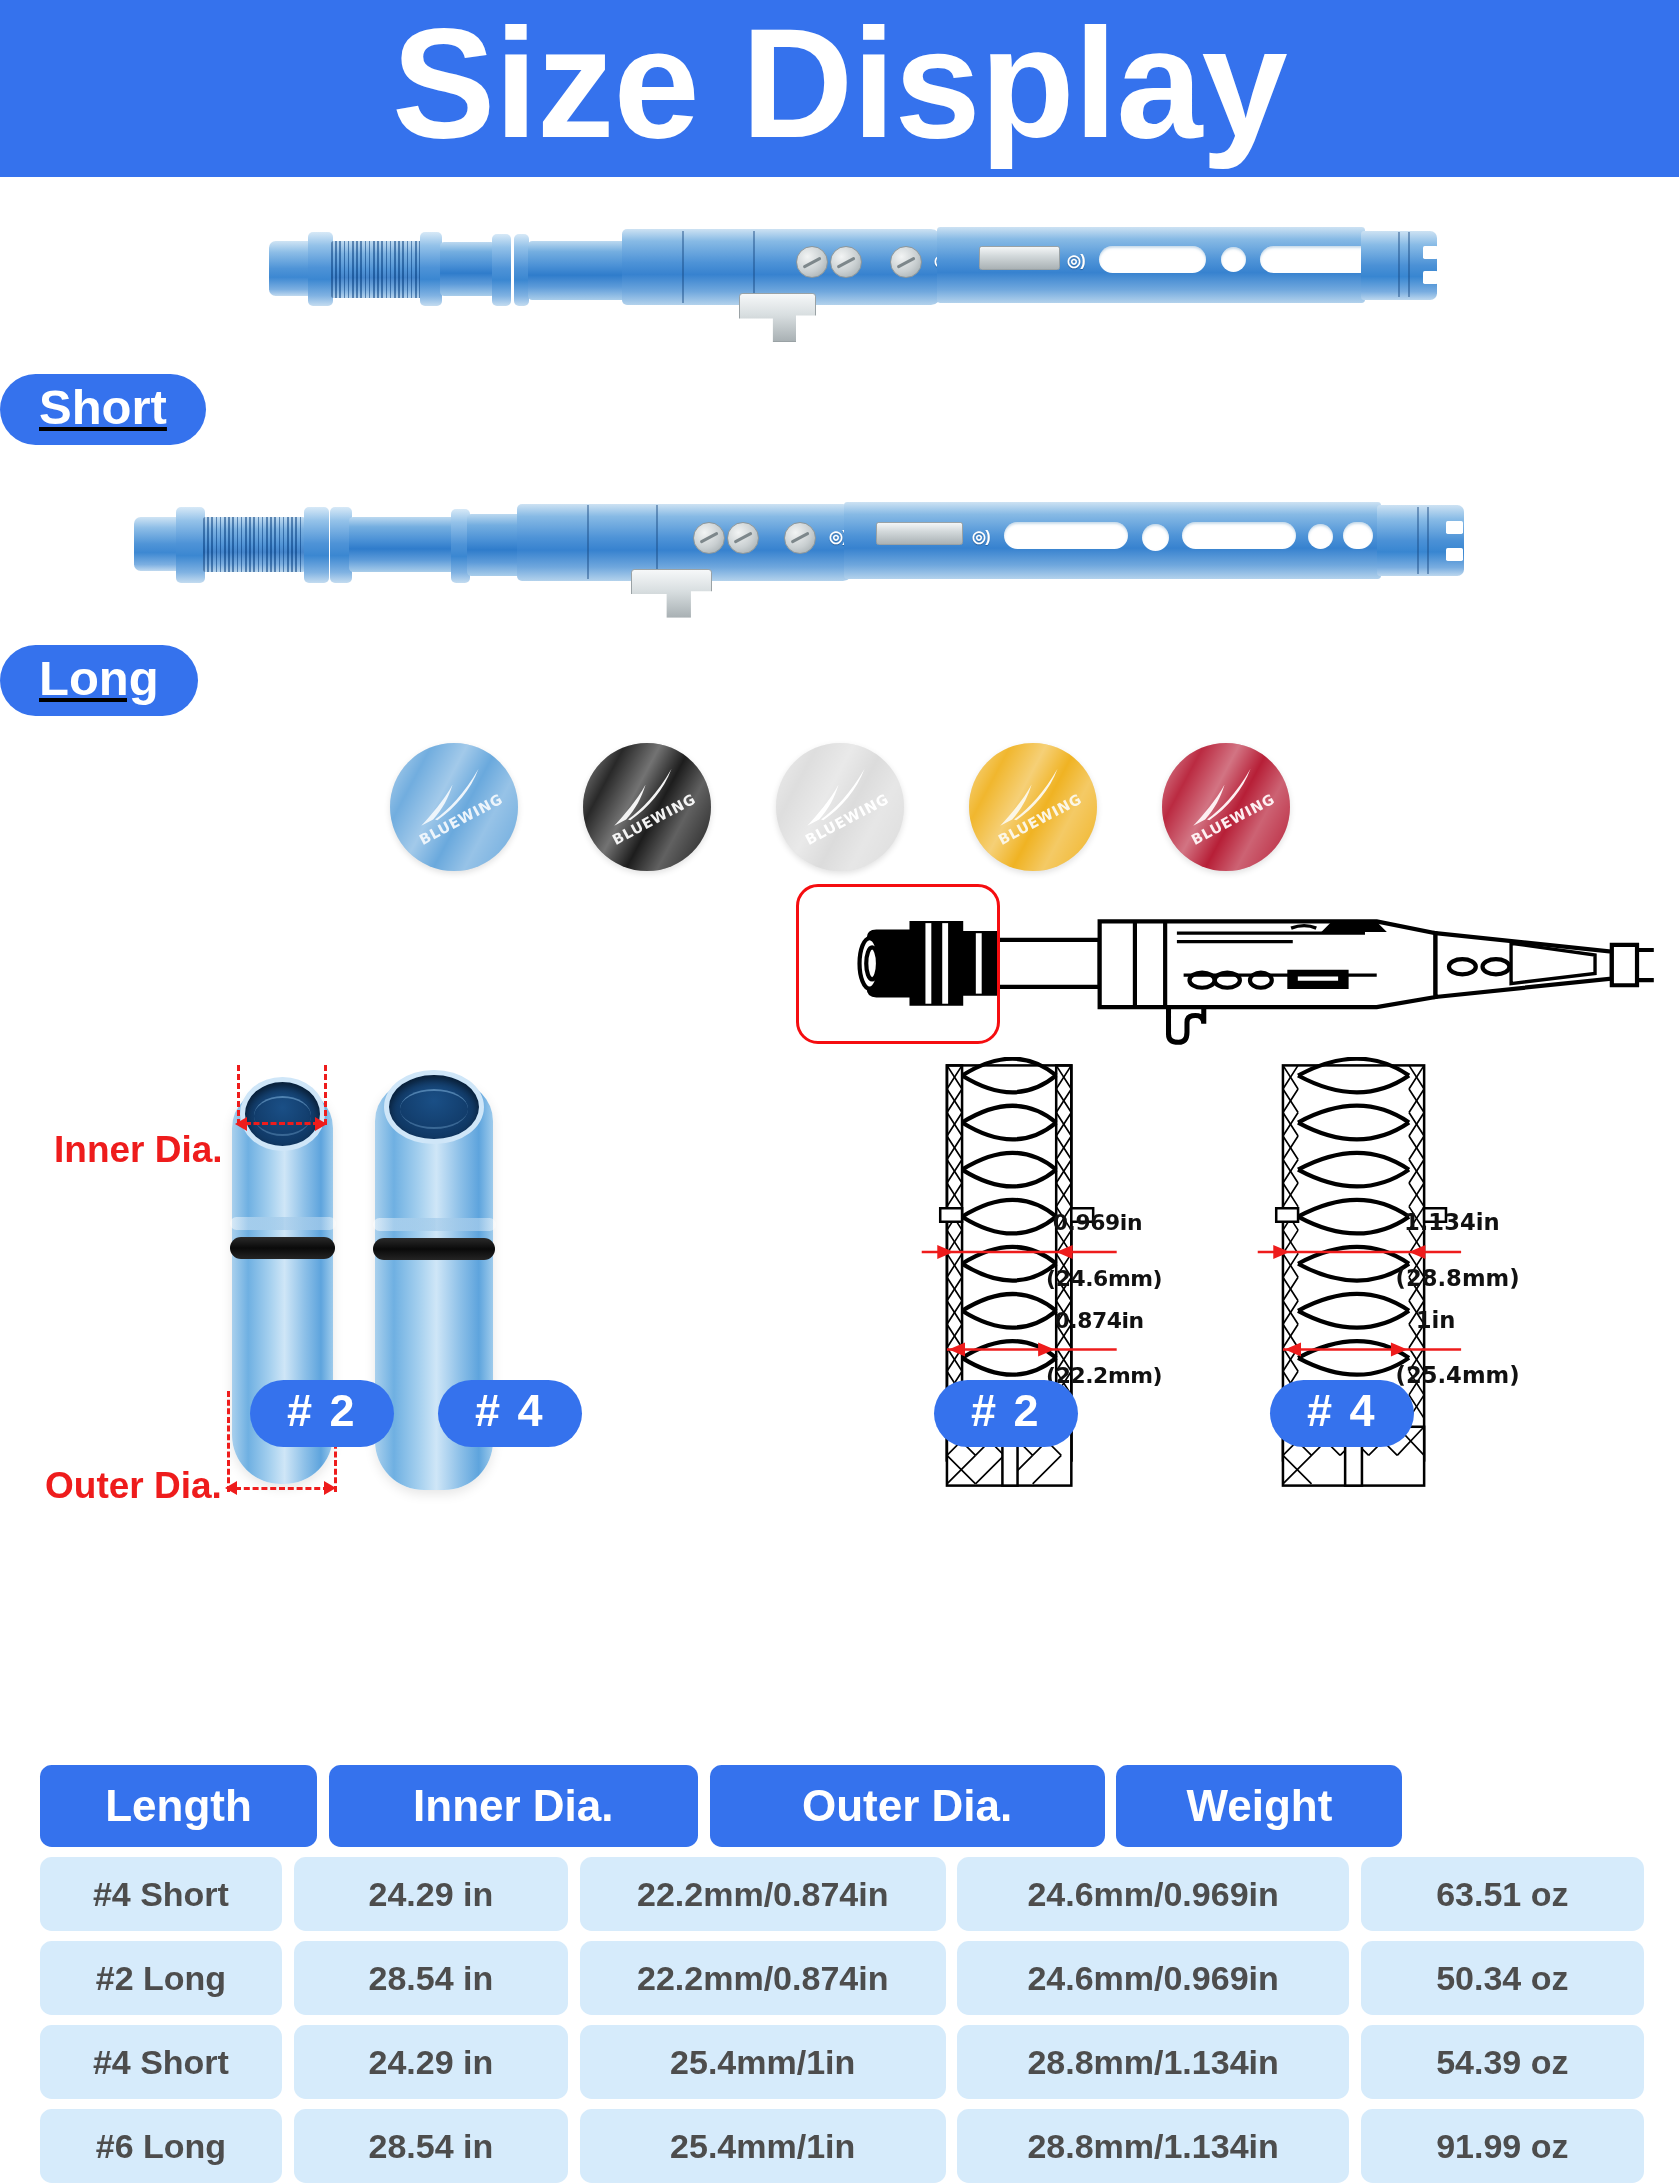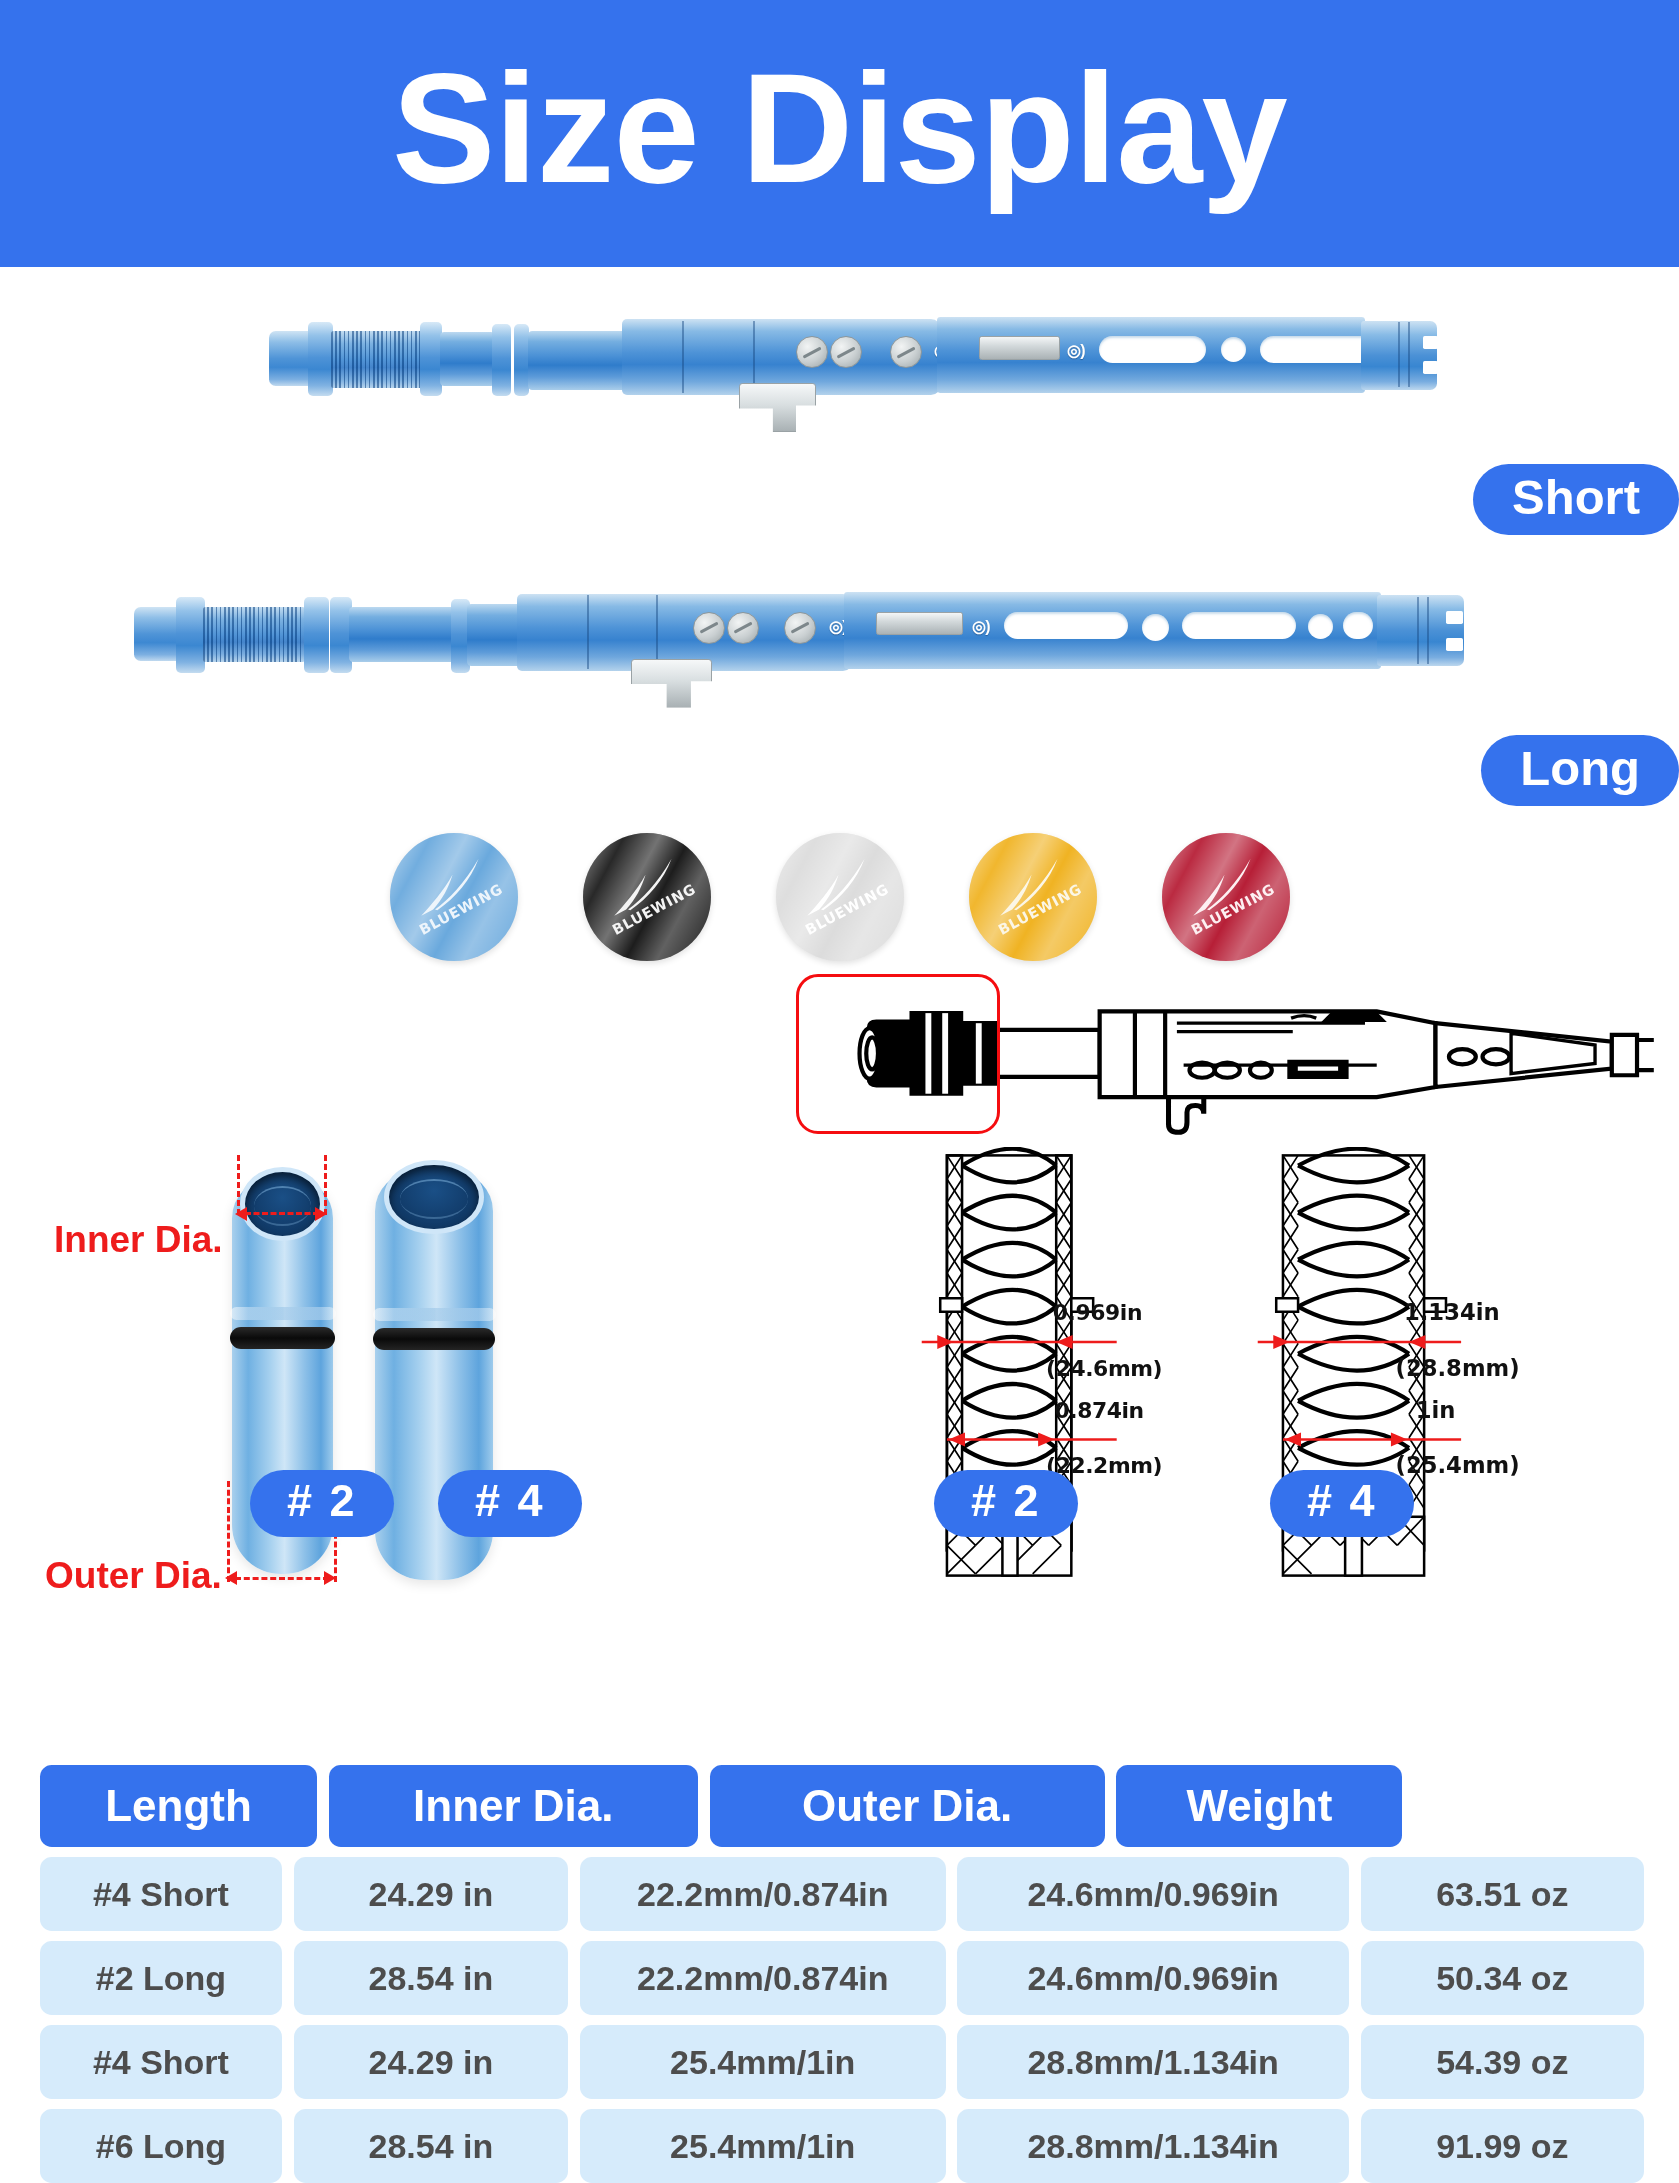--- a/index.html
+++ b/index.html
@@ -9,21 +9,21 @@
     height: 2183px;
     background: #ffffff;
     font-family: "Liberation Sans", sans-serif;
     overflow: hidden;
     position: relative;
   }
 
   
   .banner {
     width: 100%;
-    height: 267px;
+    height: 177px;
     background: #3572ed;
     display: flex;
     align-items: center;
     justify-content: center;
   }
   .banner-title {
     color: #ffffff;
     font-size: 155px;
     font-weight: bold;
     line-height: 1;
@@ -56,21 +56,22 @@
     height: 67px;
     letter-spacing: 2.5px;
   }
 
   
   .product-block { position: relative; width: 100%; }
 
   .label-row {
     width: 100%;
     display: flex;
-    justify-content: flex-end;
+    justify-content: flex-start;
+    text-decoration: underline;
   }
 
   
   .gun {
     position: relative;
     height: 143px;
   }
   .gun-short { width: 1167px; margin-left: 269px; margin-top: 25px; }
   .gun-long  { width: 1335px; margin-left: 134px; margin-top: 20px; }
 

